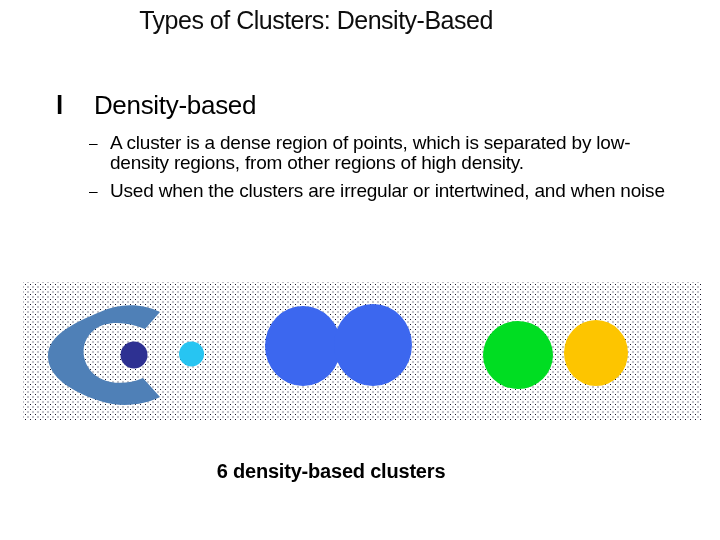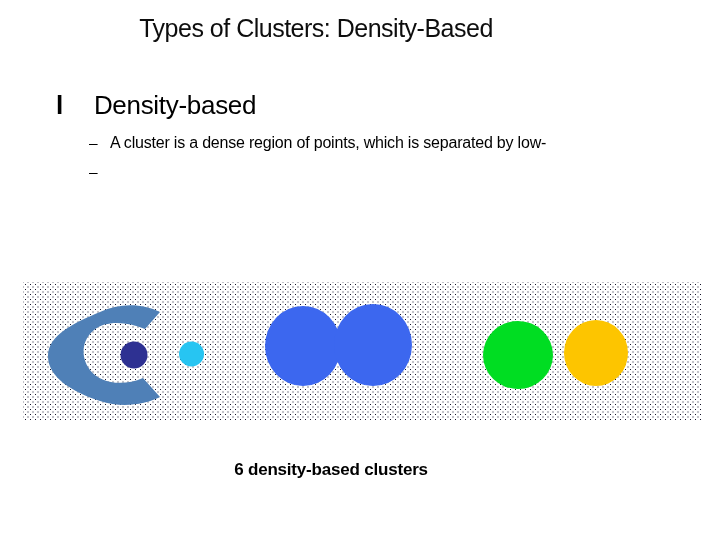--- a/index.html
+++ b/index.html
@@ -1,64 +1,66 @@
 <!DOCTYPE html>
 <html><head>
 <meta charset="utf-8">
 <style>
   html,body{margin:0;padding:0;background:#fff;}
   .slide{
     position:relative;width:720px;height:540px;background:#ffffff;
     font-family:"Liberation Sans",sans-serif;color:#000;overflow:hidden;
   }
   .title{
-    position:absolute;top:14px;left:0;width:632px;text-align:center;
+    position:absolute;top:6px;left:0;width:632px;text-align:center;
     font-size:25px;letter-spacing:-0.5px;color:#0d0d0d;
   }
   .heading{position:absolute;top:90px;left:56px;font-size:26px;letter-spacing:-0.3px;}
   .hmarker{display:inline-block;font-weight:600;}
   .hlabel{display:inline-block;margin-left:24px;}
   .subs{position:absolute;top:133px;left:110px;width:590px;}
   .sub{position:relative;margin-bottom:9px;}
   .smarker{position:absolute;left:-21px;top:0;font-size:15.5px;line-height:19.5px;}
-  .sline{font-size:16px;line-height:19.5px;white-space:nowrap;letter-spacing:-0.2px;}
+  .sline{font-size:19px;line-height:19.5px;white-space:nowrap;letter-spacing:-0.2px;}
   .figure{
     position:absolute;left:23px;top:282px;width:679px;height:139px;
     background-color:#ffffff;
     background-image:
       radial-gradient(circle,#15152b 0.75px,transparent 0.95px),
       radial-gradient(circle,#15152b 0.75px,transparent 0.95px);
     background-size:5px 5px,5px 5px;
     background-position:0 0,2.5px 2.5px;
   }
   .figure svg{position:absolute;left:0;top:0;}
   .caption{
     position:absolute;top:460px;left:0;width:662px;text-align:center;
-    font-size:17px;font-weight:bold;letter-spacing:-0.2px;
+    font-size:20px;font-weight:bold;letter-spacing:-0.2px;
   }
 </style>
 </head>
 <body>
 
 <div class="slide">
 
   <div class="title">Types of Clusters: Density-Based</div>
 
   <div class="heading">
     <span class="hmarker">l</span>
     <span class="hlabel">Density-based</span>
   </div>
 
   <div class="subs">
     <div class="sub">
       <span class="smarker">–</span>
       <div class="sline">A cluster is a dense region of points, which is separated by low-</div>
+      <div class="sline">density regions, from other regions of high density.</div>
     </div>
     <div class="sub">
       <span class="smarker">–</span>
+      <div class="sline">Used when the clusters are irregular or intertwined, and when noise</div>
     </div>
   </div>
 
   <div class="figure">
     <svg width="679" height="139" viewBox="0 0 679 139">
       <path d="M 137 30
                C 119 21 96 21 77 30
                C 51 41 25 53 25 74
                C 25 96 50 110 77 119
                C 98 126 121 123 137 115

